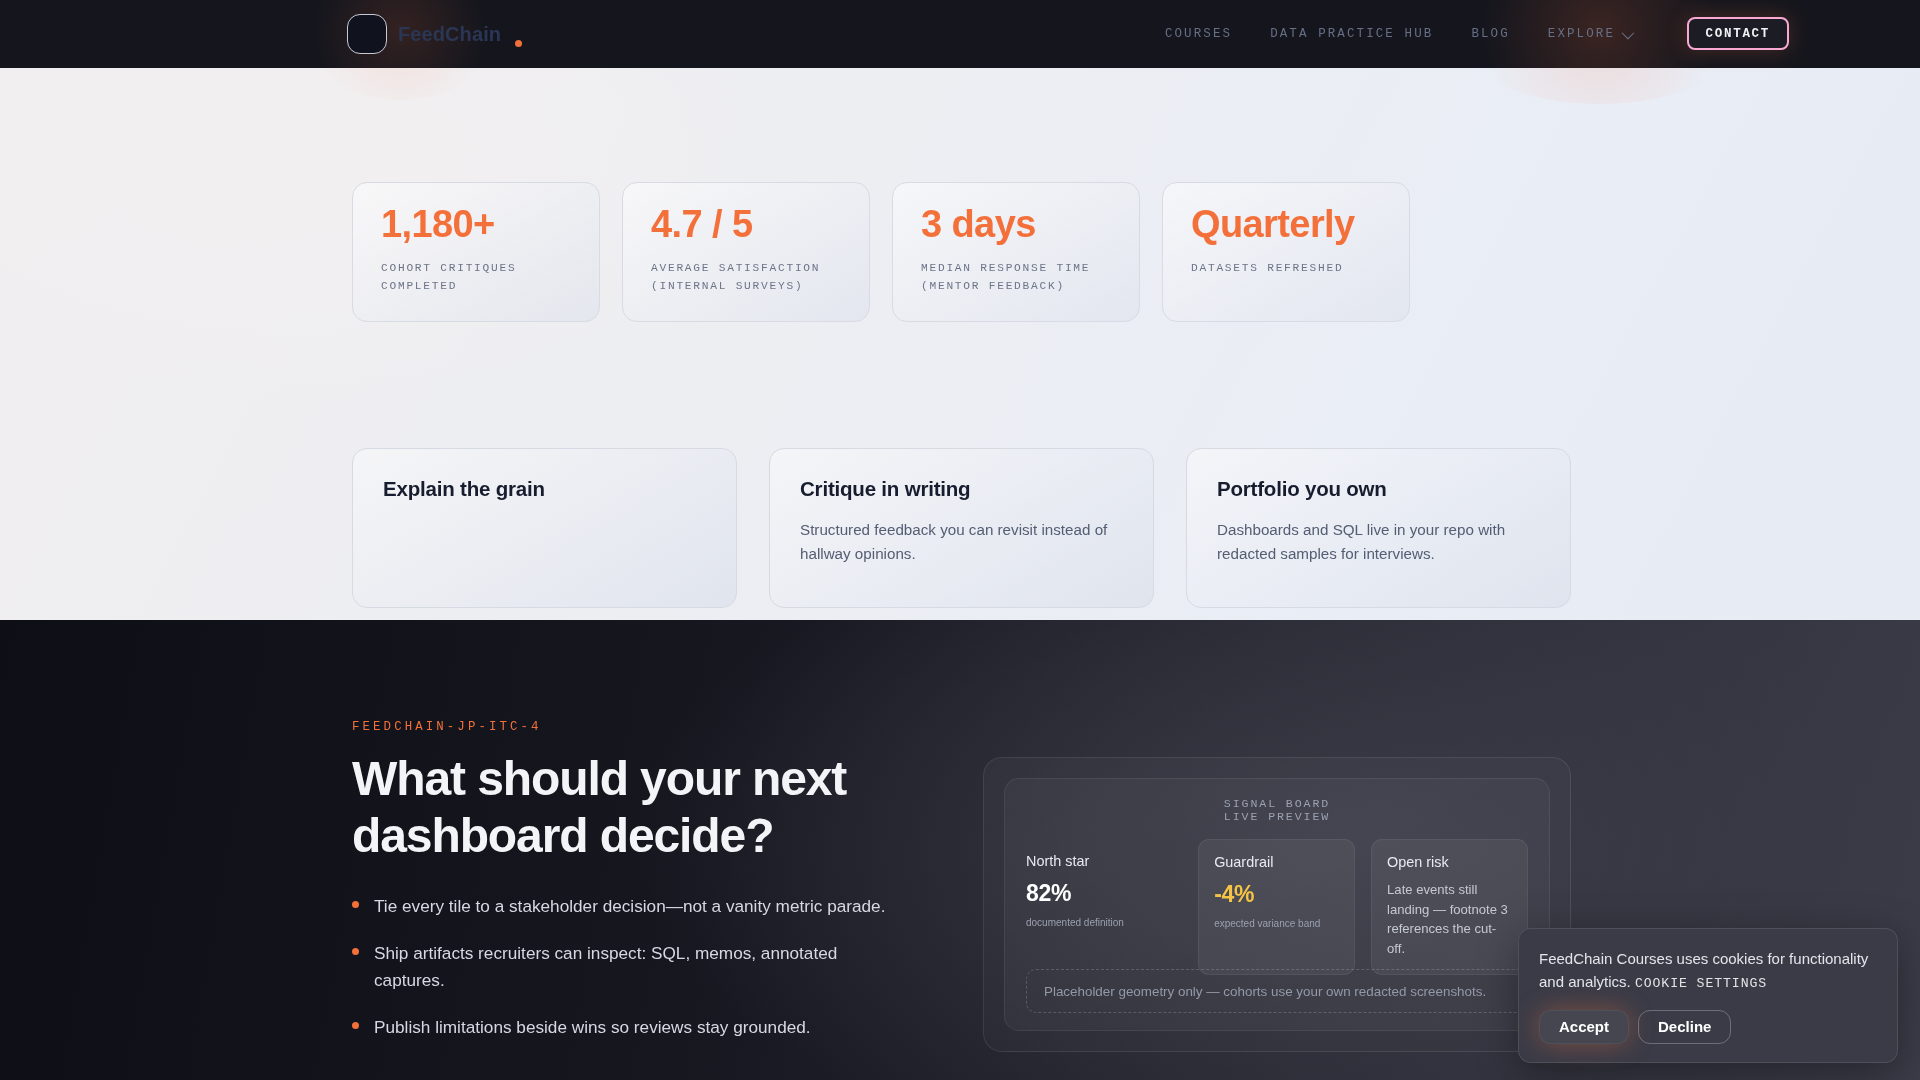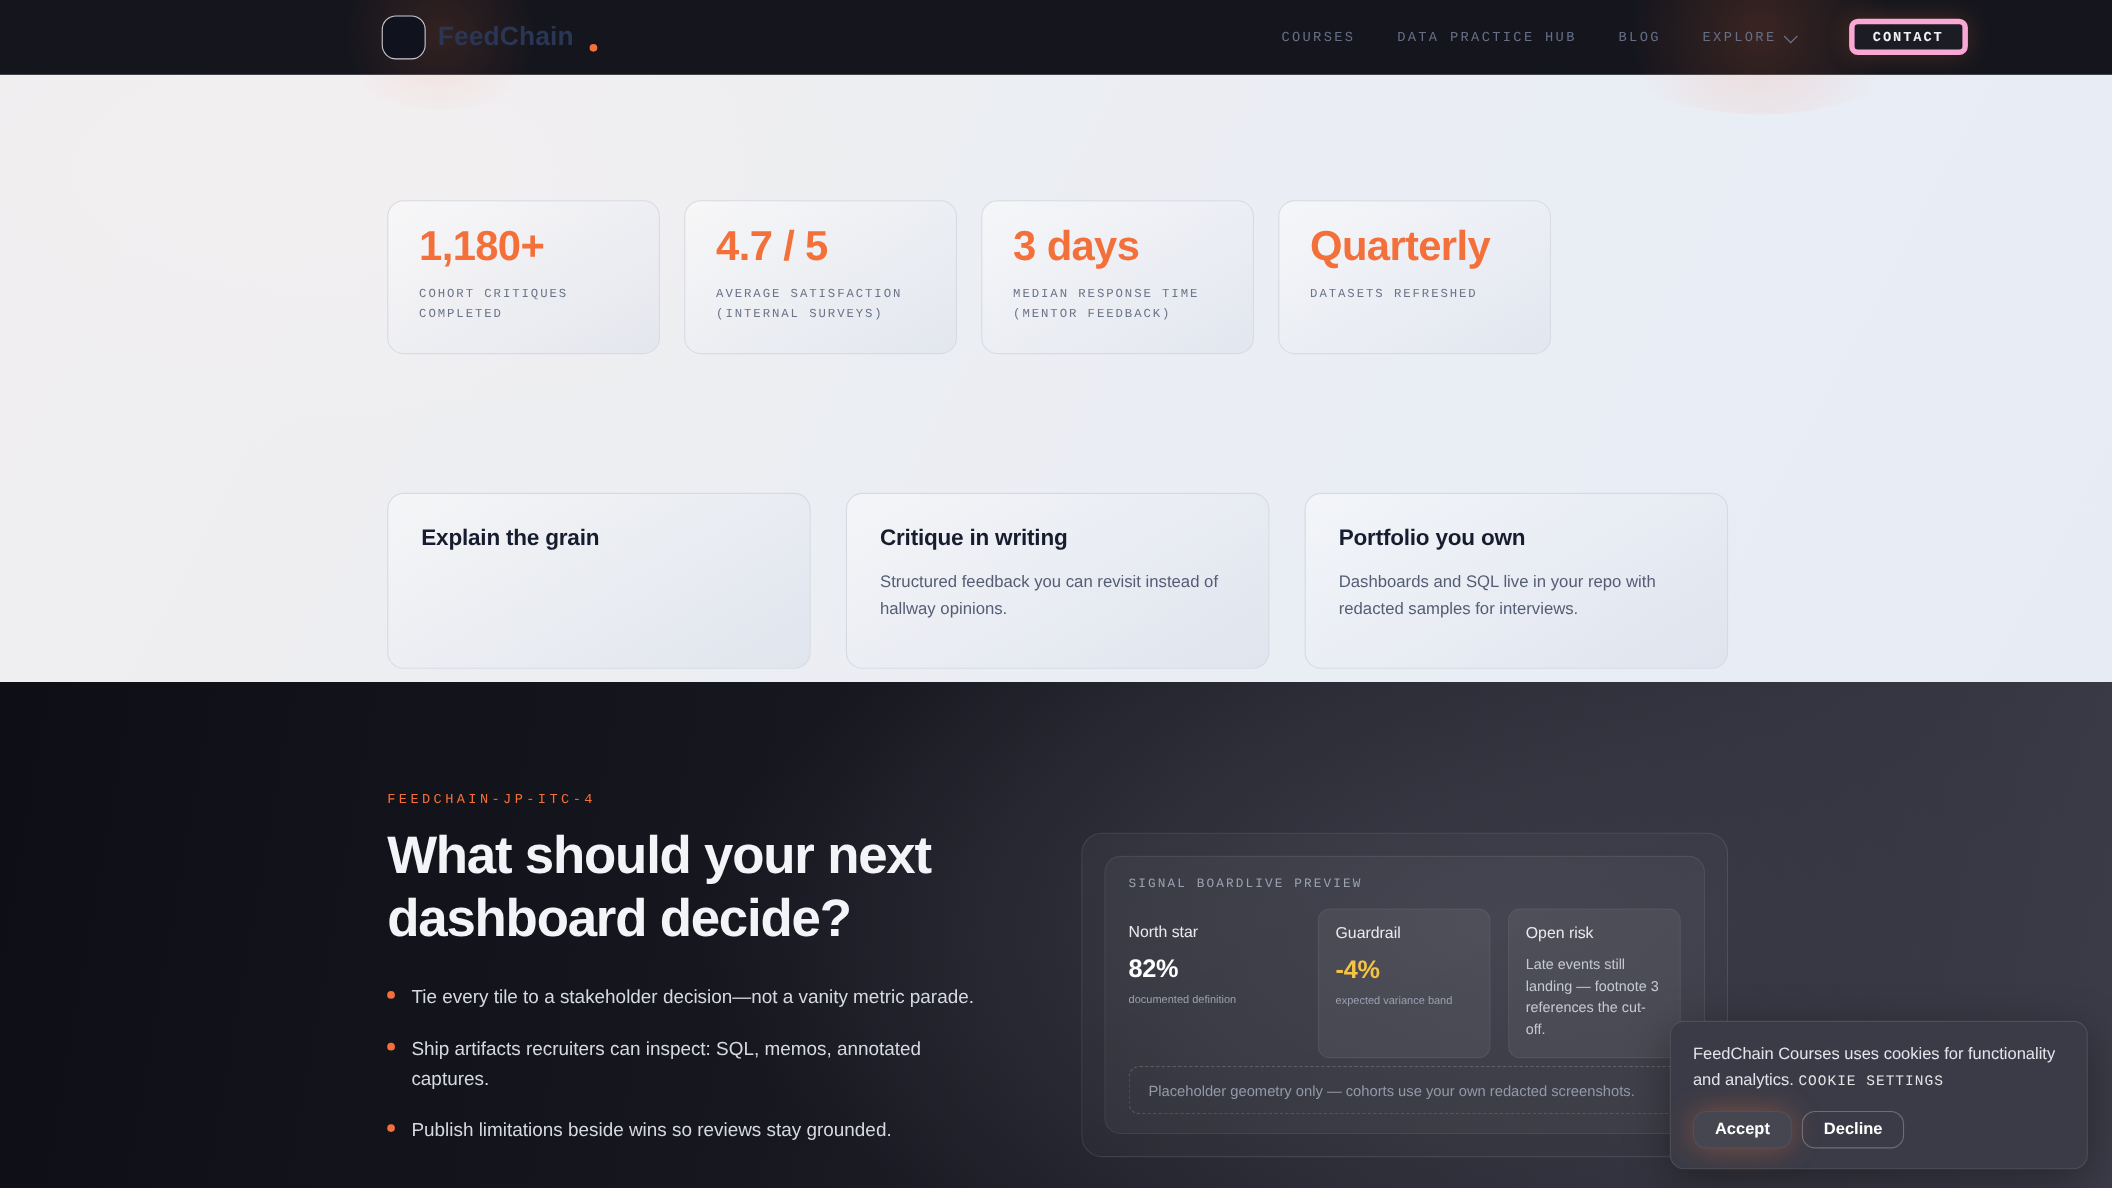--- a/index.html
+++ b/index.html
@@ -61,21 +61,21 @@
     gap: 11px;
   }
   .brand-mark {
     width: 40px;
     height: 40px;
     border-radius: 13px;
     background: #10131e;
     border: 1.6px solid #c9c9d4;
   }
   .brand-name {
-    font-size: 24px;
+    font-size: 20px;
     font-weight: 700;
     color: #2b3655;
     letter-spacing: 0.1px;
   }
   .brand-dot {
     width: 7px;
     height: 7px;
     border-radius: 50%;
     background: #f4703a;
     margin-left: 3px;
@@ -119,21 +119,21 @@
     position: absolute;
     right: 131px;
     top: 17px;
     height: 33px;
     padding: 0 17px;
     display: flex;
     align-items: center;
     justify-content: center;
     border-radius: 8px;
     background: #1b1c24;
-    border: 5px solid #f9a8d4;
+    border: 2px solid #f9a8d4;
     color: #f2f2f5;
     font-size: 12.5px;
     font-weight: 700;
     letter-spacing: 1.7px;
     font-family: "Liberation Mono", monospace;
     cursor: pointer;
     box-shadow: 0 0 22px rgba(255,120,60,0.22);
   }
 
   
@@ -284,22 +284,23 @@
     width: 100%;
     height: 100%;
     border-radius: 15px;
     border: 1px solid rgba(255,255,255,0.07);
     background: rgba(255,255,255,0.035);
     padding: 18px 21px;
     position: relative;
   }
   .board-head {
     display: flex;
-    justify-content: flex-start;
-    align-items: center;
+    justify-content: flex-end;
+    align-items: center;
+    flex-direction: column;
   }
   .board-head span {
     font-size: 11.6px;
     letter-spacing: 1.9px;
     color: #9ba1b1;
     font-family: "Liberation Mono", monospace;
     text-transform: uppercase;
   }
   .board-tiles {
     margin-top: 16px;

